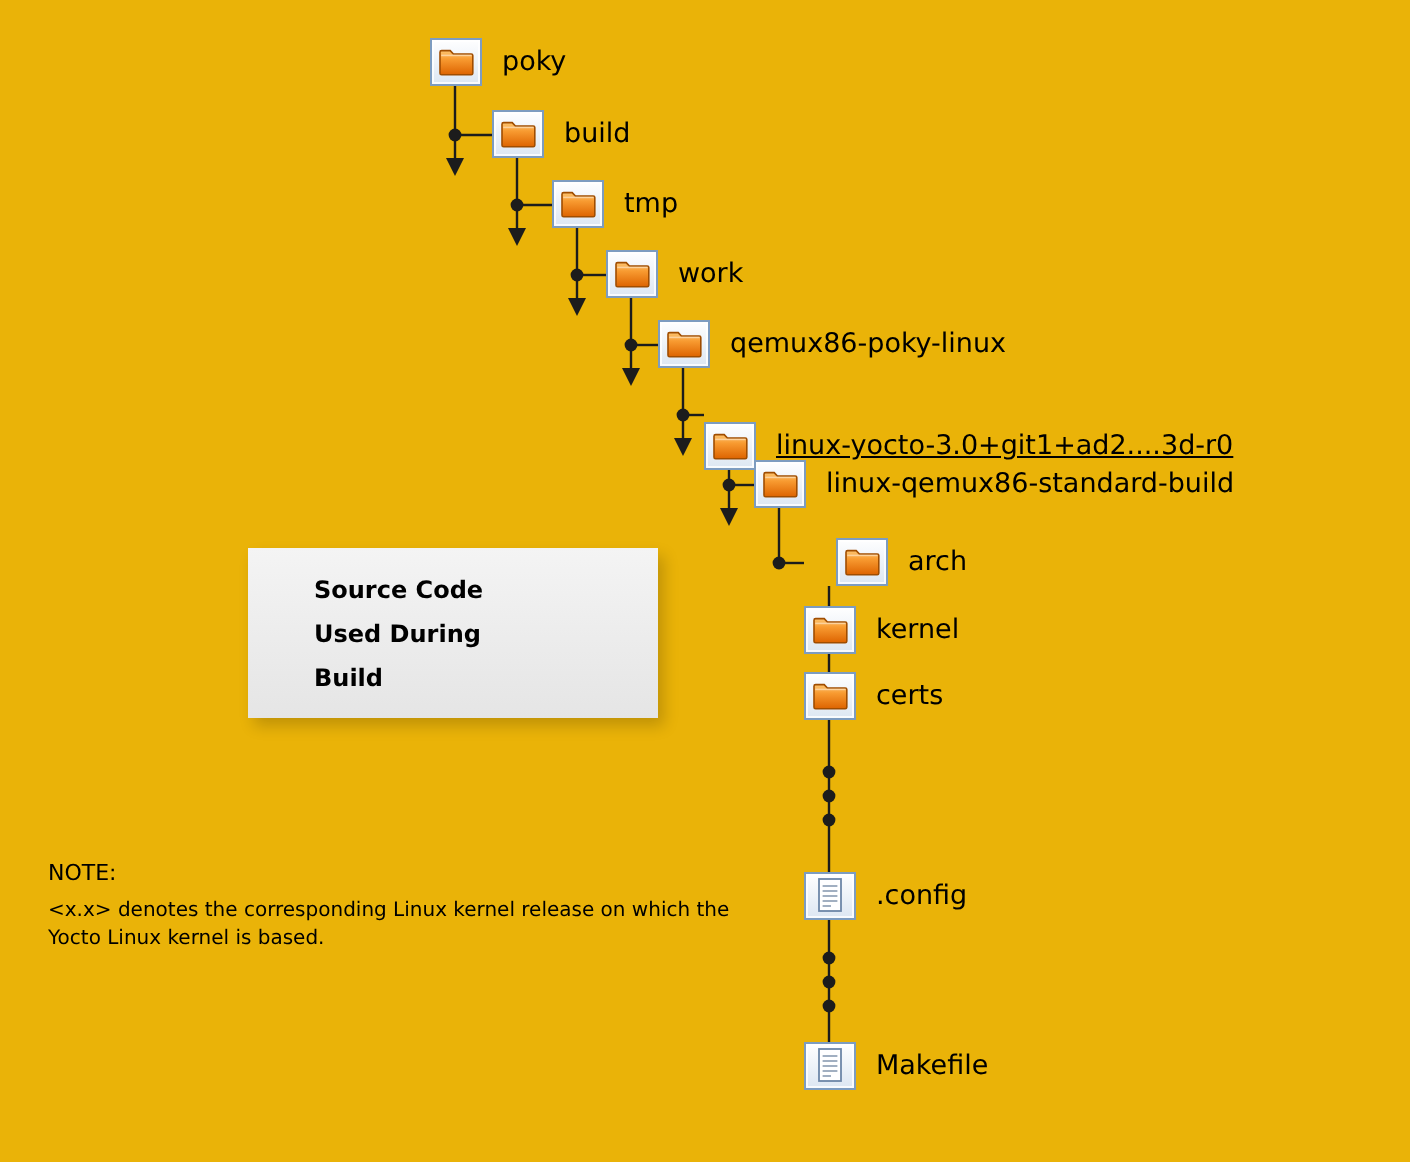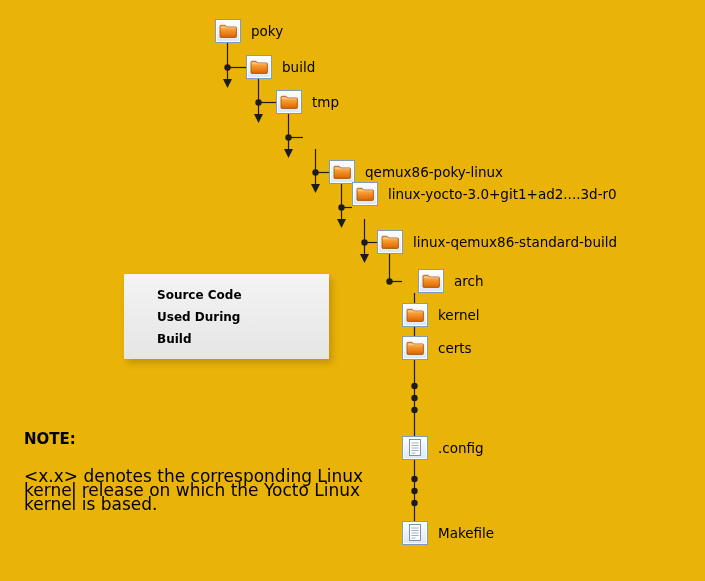--- a/index.html
+++ b/index.html
@@ -54,28 +54,28 @@
     line-height: 22px;
   }
   .note {
     position: absolute;
     left: 24px;
     top: 430px;
     width: 352px;
   }
   .note .note-label {
     display: block;
-    font-size: 15px;
-    font-weight: bold;
-    color: #000000;
-    margin-bottom: 21px;
+    font-size: 11px;
+    font-weight: normal;
+    color: #000000;
+    margin-bottom: 6px;
   }
   .note .note-text {
     display: block;
-    font-size: 17px;
+    font-size: 10px;
     color: #000000;
     line-height: 14px;
   }
 </style>
 </head>
 <body>
 
 <div id="canvas">
 
   <svg width="0" height="0" style="position:absolute" aria-hidden="true">
@@ -174,27 +174,33 @@
         <use href="#sym-folder"></use>
       </svg>
     <span class="label">build</span>
   </div>
   <div class="node" style="left:276px; top:90px;">
     <svg class="icon">
         <use href="#sym-folder"></use>
       </svg>
     <span class="label">tmp</span>
   </div>
+  <div class="node" style="left:303px; top:125px;">
+    <svg class="icon">
+        <use href="#sym-folder"></use>
+      </svg>
+    <span class="label">work</span>
+  </div>
   <div class="node" style="left:329px; top:160px;justify-content:center;">
     <svg class="icon">
         <use href="#sym-folder"></use>
       </svg>
     <span class="label">qemux86-poky-linux</span>
   </div>
-  <div class="node" style="left:352px; top:182px;">
+  <div class="node" style="left:352px; top:211px;text-decoration:underline;">
     <svg class="icon">
         <use href="#sym-folder"></use>
       </svg>
     <span class="label">linux-yocto-3.0+git1+ad2....3d-r0</span>
   </div>
   <div class="node" style="left:377px; top:230px;">
     <svg class="icon">
         <use href="#sym-folder"></use>
       </svg>
     <span class="label">linux-qemux86-standard-build</span>

